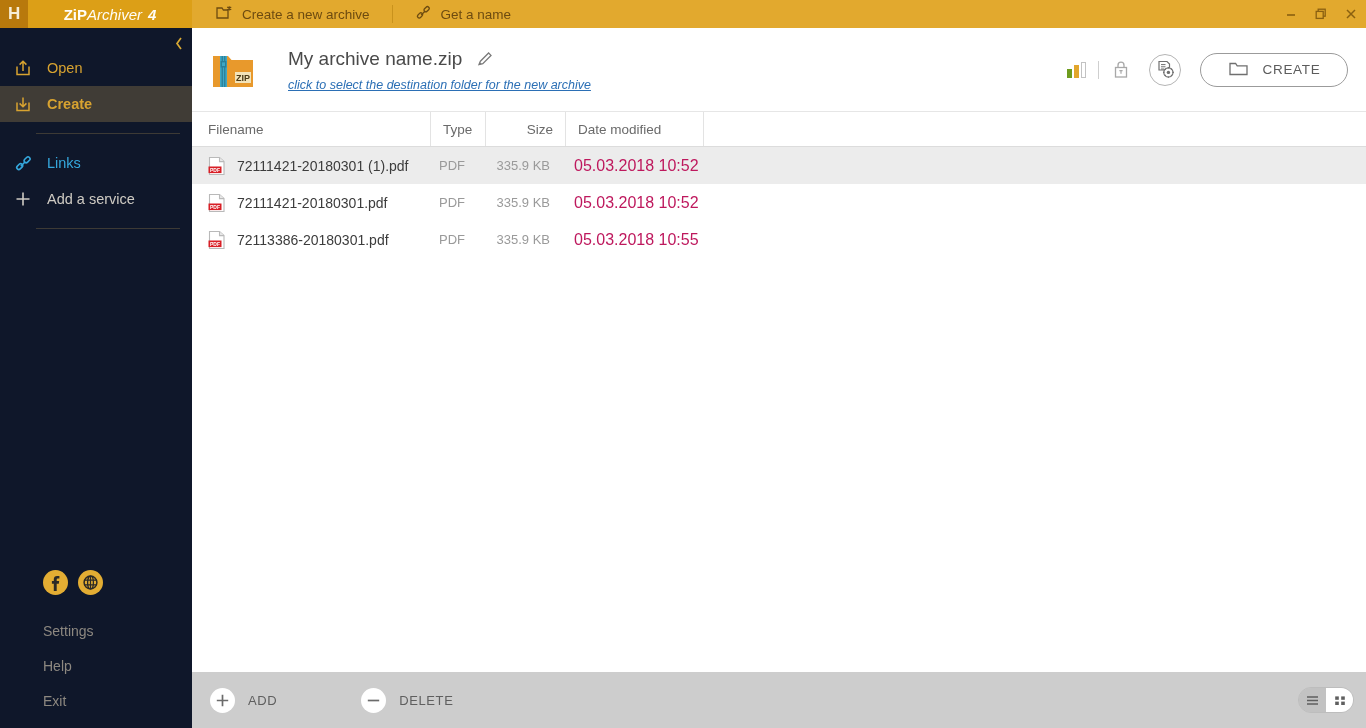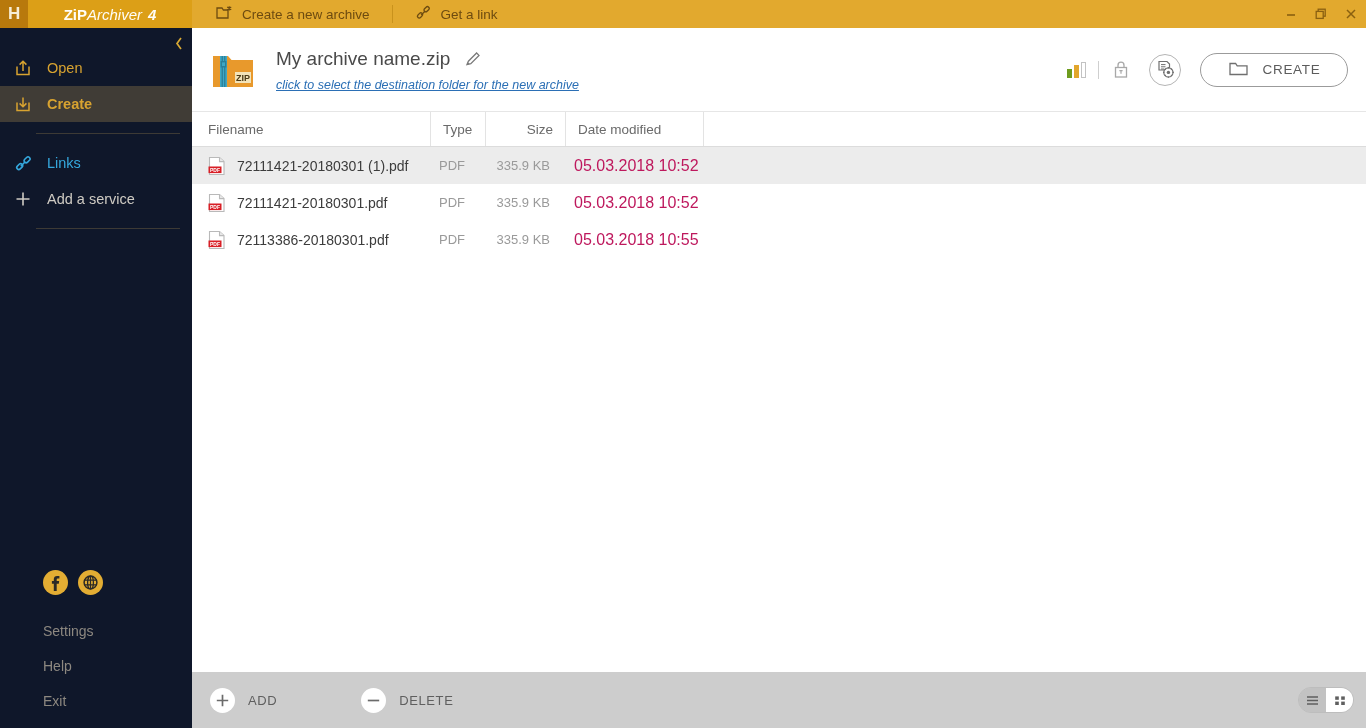--- a/index.html
+++ b/index.html
@@ -81,21 +81,21 @@
   .foot-pad { height: 10px; }
 
   
   .main { flex: 1; display: flex; flex-direction: column; min-width: 0; background: #fff; }
 
   .arch-header {
     height: 84px; display: flex; align-items: center; padding: 0 18px 0 18px;
     border-bottom: 1px solid #e6e6e6; background: #fff; flex: 0 0 84px;
   }
   .zip-icon { width: 46px; height: 42px; position: relative; flex: 0 0 46px; }
-  .arch-meta { margin-left: 20px; display: flex; flex-direction: column; gap: 8px; min-width: 0; }
+  .arch-meta { margin-left: 32px; display: flex; flex-direction: column; gap: 8px; min-width: 0; }
   .arch-name-row { display: flex; align-items: center; gap: 14px; }
   .arch-name { font-size: 19px; color: #4a4a4a; white-space: nowrap; }
   .pencil { width: 18px; height: 18px; color: #7a7a7a; }
   .dest-link {
     font-size: 12.5px; color: #2b6fb5; font-style: italic;
     text-decoration: underline; white-space: nowrap;
   }
   .hdr-right { margin-left: auto; display: flex; align-items: center; gap: 0; }
   .complevel { display: flex; align-items: flex-end; gap: 2px; height: 16px; margin-right: 12px; }
   .cl-bar { width: 5px; border: 1px solid #b9b9b9; }
@@ -183,21 +183,21 @@
       </div>
       <div class="tab-sep"></div>
       <div class="tab">
         <span>
           <svg width="17" height="15" viewBox="0 0 18 16">
             <path d="M6.5 10.8 L10.8 6.4" stroke="#6d4b10" stroke-width="1.4"></path>
             <rect x="2.2" y="9.2" width="6.2" height="3.8" rx="1.9" transform="rotate(-45 5.3 11.1)" fill="none" stroke="#6d4b10" stroke-width="1.4"></rect>
             <rect x="9.2" y="2.6" width="6.2" height="3.8" rx="1.9" transform="rotate(-45 12.3 4.5)" fill="none" stroke="#6d4b10" stroke-width="1.4"></rect>
           </svg>
         </span>
-        <span>Get a link</span>
+        <span>Get a name</span>
       </div>
     </div>
 
     <div class="win-controls">
       <div class="win-btn">
         <svg width="12" height="12" viewBox="0 0 12 12">
             <path d="M2 7 H10" stroke="#8a6010" stroke-width="1.6"></path>
           </svg>
       </div>
       <div class="win-btn">

